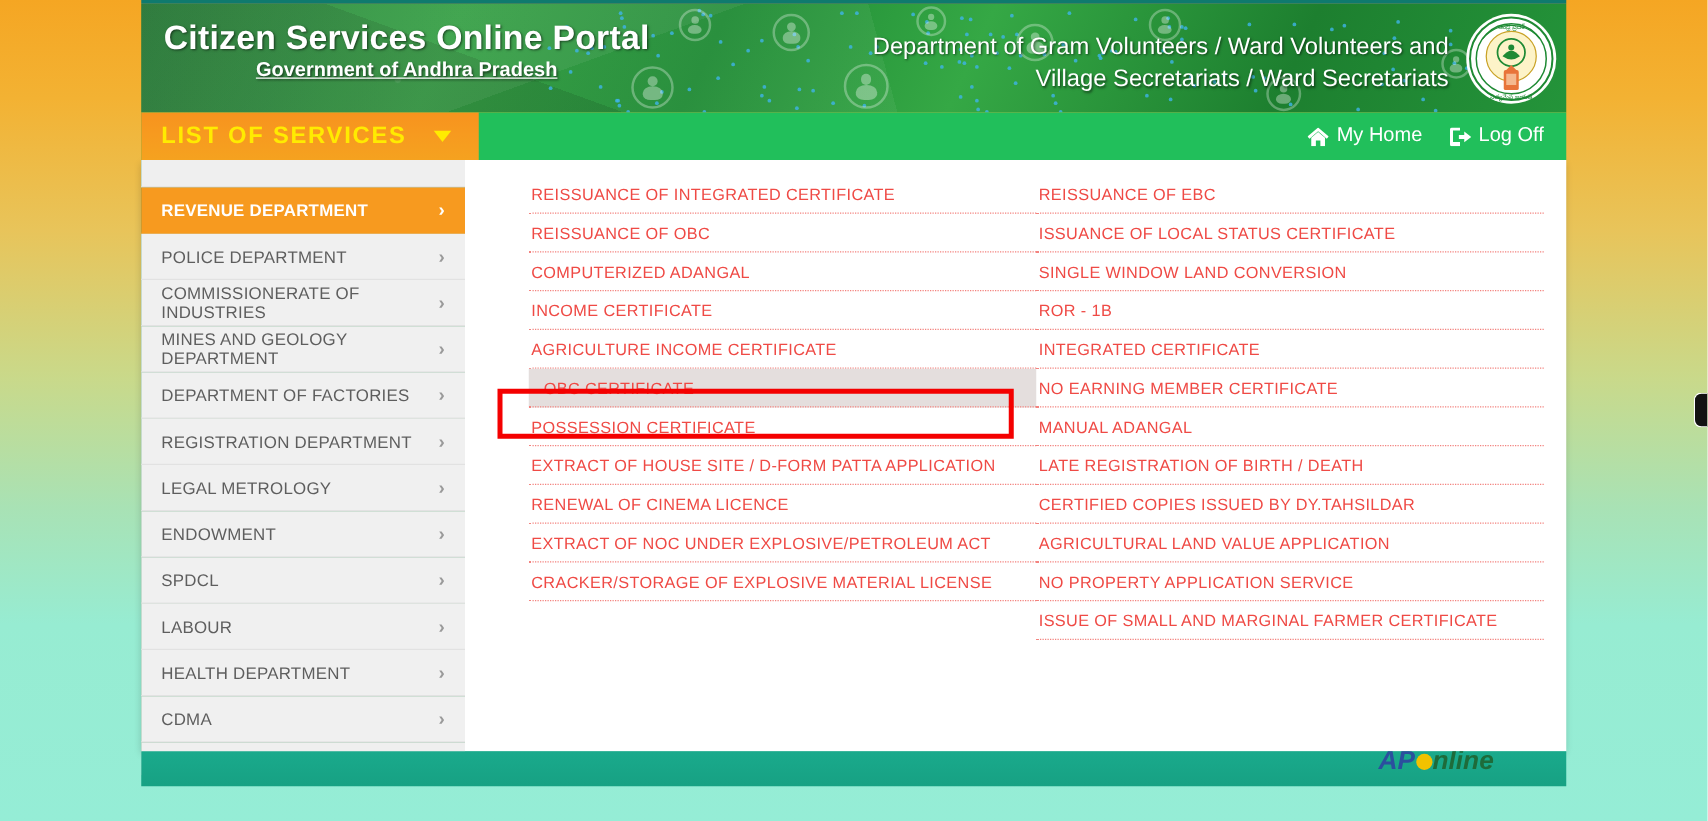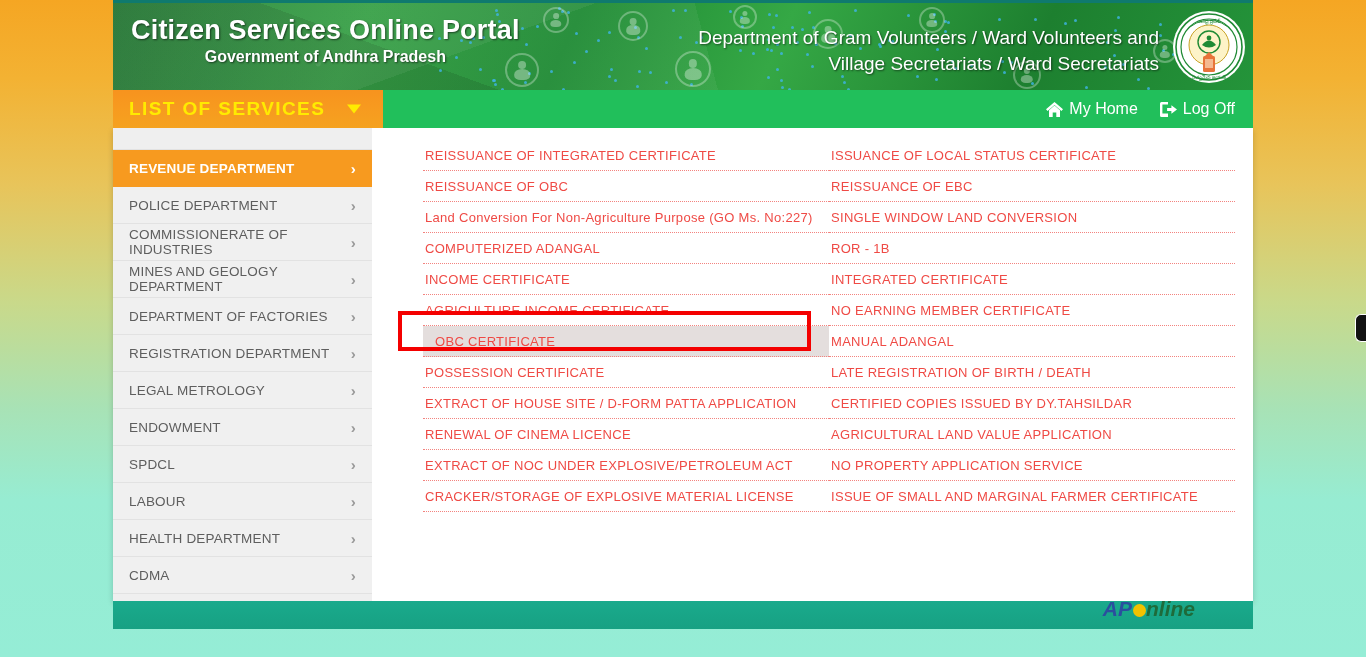--- a/index.html
+++ b/index.html
@@ -56,20 +56,21 @@
   .brand {
     position: absolute; left: 18px; top: 12px; z-index: 4; color: #fff; text-align: center;
   }
   .brand .t1 {
     font-size: 27px; font-weight: bold; letter-spacing: .2px;
     text-shadow: 1px 1px 2px rgba(0,0,0,.55);
   }
   .brand .t2 {
     font-size: 16px; font-weight: bold; margin-top: 2px;
     text-shadow: 1px 1px 2px rgba(0,0,0,.55);
+    text-decoration: underline;
   }
   .dept {
     position: absolute; right: 94px; top: 22px; z-index: 4;
     text-align: right; color: #fff; font-size: 19px; font-weight: normal;
     line-height: 1.35; text-shadow: 1px 1px 2px rgba(0,0,0,.55);
   }
   .emblem {
     position: absolute; right: 7px; top: 6px; z-index: 4;
     width: 74px; height: 76px;
   }
@@ -429,23 +430,20 @@
     <div class="services">
       <div class="cols">
         <div class="col left" id="svc-left">
             <div class="svc">
               <span>REISSUANCE OF INTEGRATED CERTIFICATE</span>
             </div>
             <div class="svc">
               <span>REISSUANCE OF OBC</span>
             </div>
             <div class="svc">
-              <span>Land Conversion For Non-Agriculture Purpose (GO Ms. No:227)</span>
-            </div>
-            <div class="svc">
               <span>COMPUTERIZED ADANGAL</span>
             </div>
             <div class="svc">
               <span>INCOME CERTIFICATE</span>
             </div>
             <div class="svc">
               <span>AGRICULTURE INCOME CERTIFICATE</span>
             </div>
             <div class="svc selected">
               <span>OBC CERTIFICATE</span>
@@ -461,24 +459,24 @@
             </div>
             <div class="svc">
               <span>EXTRACT OF NOC UNDER EXPLOSIVE/PETROLEUM ACT</span>
             </div>
             <div class="svc">
               <span>CRACKER/STORAGE OF EXPLOSIVE MATERIAL LICENSE</span>
             </div>
           </div>
         <div class="col right" id="svc-right">
             <div class="svc">
+              <span>REISSUANCE OF EBC</span>
+            </div>
+            <div class="svc">
               <span>ISSUANCE OF LOCAL STATUS CERTIFICATE</span>
-            </div>
-            <div class="svc">
-              <span>REISSUANCE OF EBC</span>
             </div>
             <div class="svc">
               <span>SINGLE WINDOW LAND CONVERSION</span>
             </div>
             <div class="svc">
               <span>ROR - 1B</span>
             </div>
             <div class="svc">
               <span>INTEGRATED CERTIFICATE</span>
             </div>

